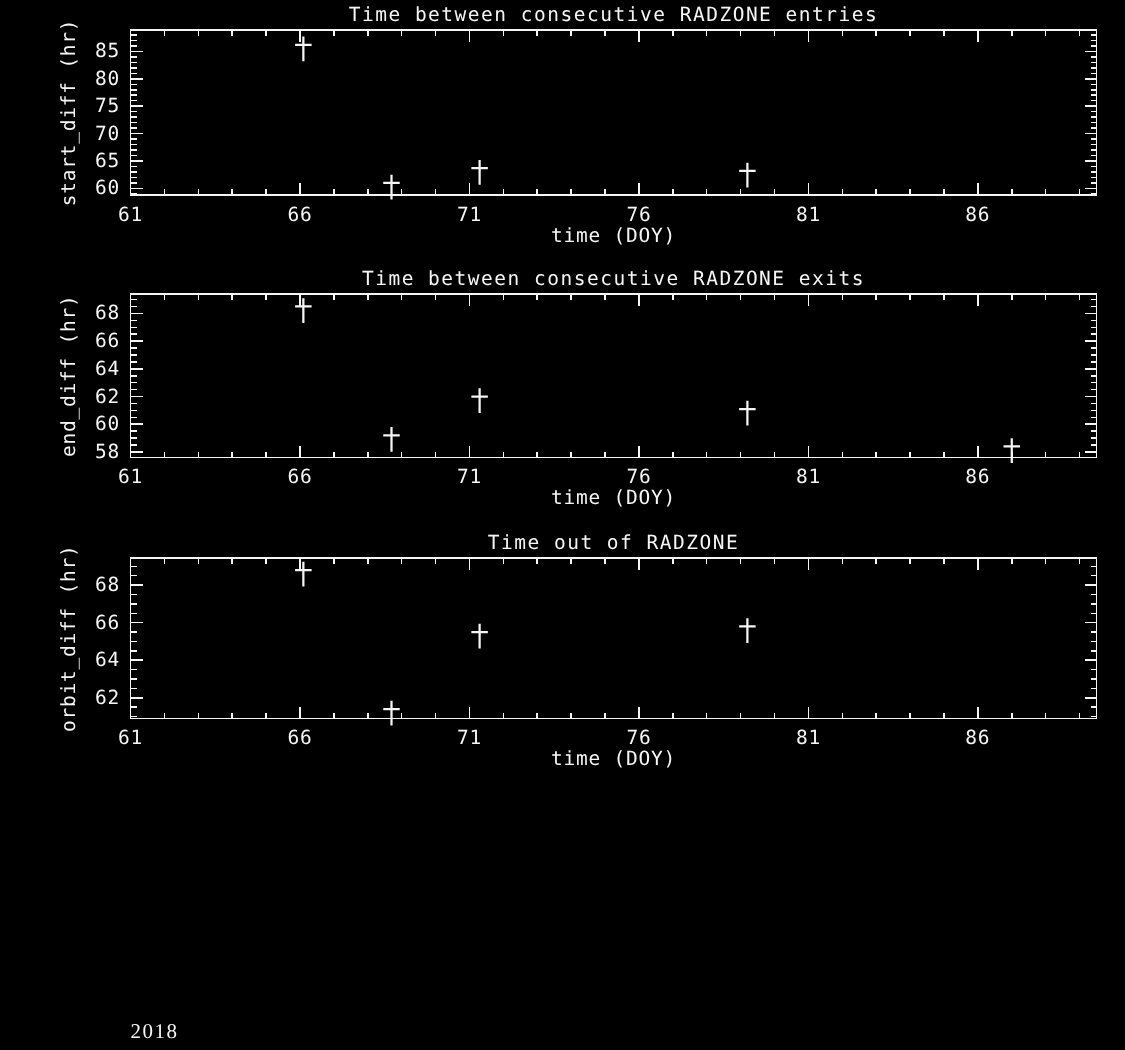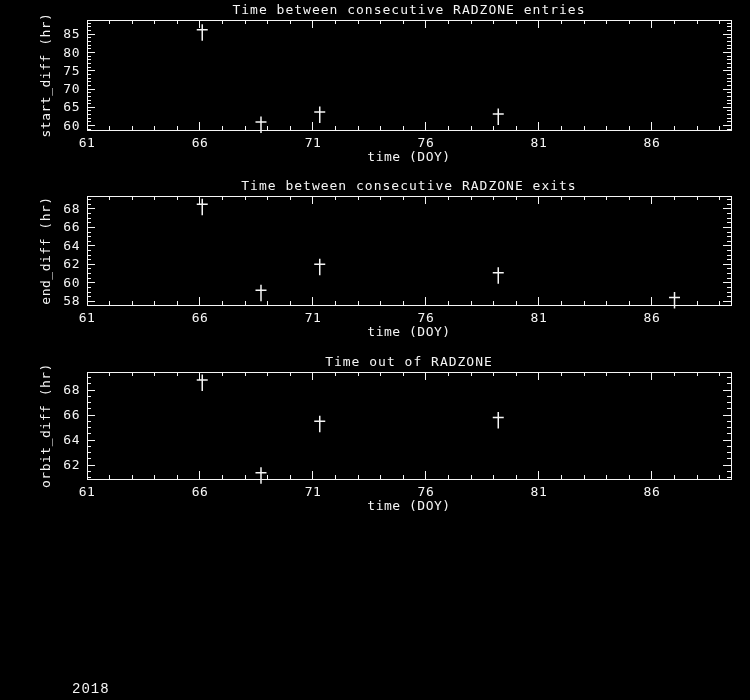--- a/index.html
+++ b/index.html
@@ -16,26 +16,26 @@
     font-family: "DejaVu Sans Mono", monospace;
   }
   .screen svg {
     position: absolute;
     top: 0;
     left: 0;
     display: block;
   }
   .year-label {
     position: absolute;
-    left: 72px;
+    left: 87px;
     top: 681px;
     color: #f5f5f5;
     font-size: 14px;
     letter-spacing: 1px;
-    font-family: Liberation Mono, monospace;
+    font-family: Liberation Serif, serif;
   }
 </style>
 </head>
 <body>
 
 <div class="screen">
   <svg id="plots-svg" width="750" height="700" viewBox="0 0 750 700">
       <g>
         <rect x="87" y="20" width="644" height="110" fill="none" stroke="#f5f5f5" stroke-width="1" shape-rendering="crispEdges"></rect>
         <g>

